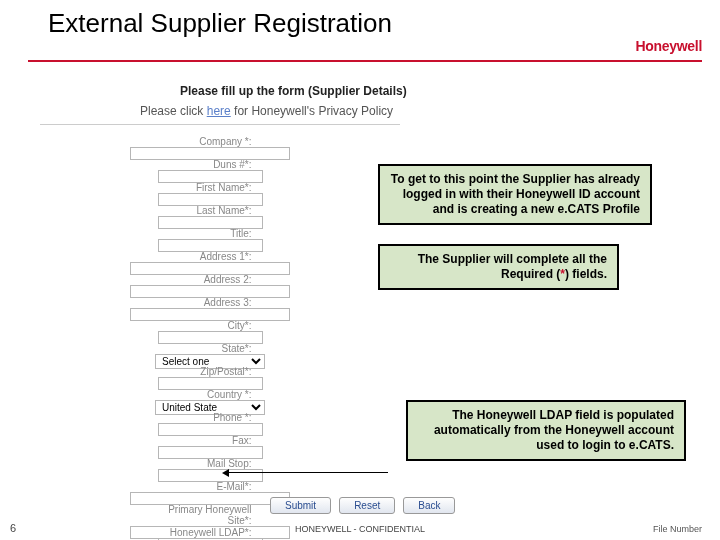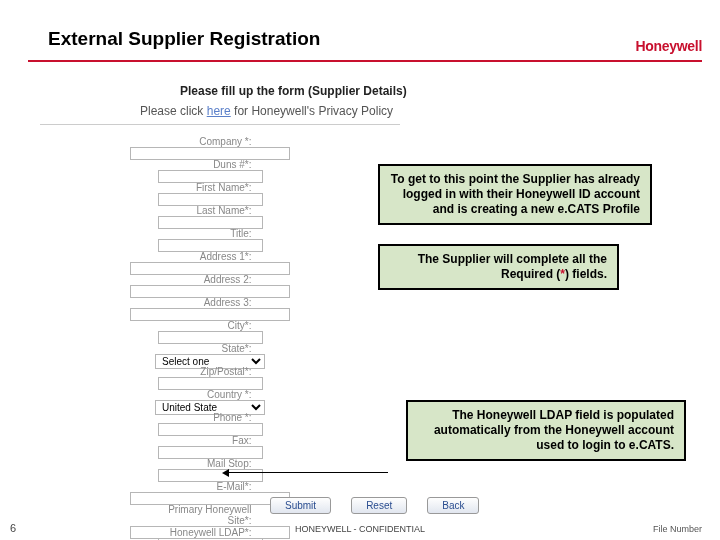--- a/index.html
+++ b/index.html
@@ -6,24 +6,24 @@
   body {
     width: 720px;
     height: 540px;
     background: #fff;
     font-family: Arial, sans-serif;
     position: relative;
     overflow: hidden;
   }
   .slide-title {
     position: absolute;
-    top: 28px;
+    top: 8px;
     left: 48px;
-    font-size: 19px;
-    font-weight: bold;
+    font-size: 26px;
+    font-weight: normal;
     color: #000;
   }
   .brand-logo {
     position: absolute;
     top: 38px;
     right: 18px;
     font-size: 14px;
     font-weight: bold;
     color: #c8102e;
     letter-spacing: -0.3px;
@@ -132,21 +132,21 @@
     left: -6px; top: -3px;
     border-right: 7px solid #000;
     border-top: 4px solid transparent;
     border-bottom: 4px solid transparent;
   }
   .button-row {
     position: absolute;
     top: 497px;
     left: 238px;
     display: flex;
-    gap: 20px;
+    gap: 8px;
     align-items: center;
     padding-left: 32px;
   }
   .btn {
     border: 1px solid #999;
     background: linear-gradient(#fefefe,#e1e6ef);
     border-radius: 3px;
     font-size: 10px;
     padding: 2px 14px;
     color: #2a4d90;

